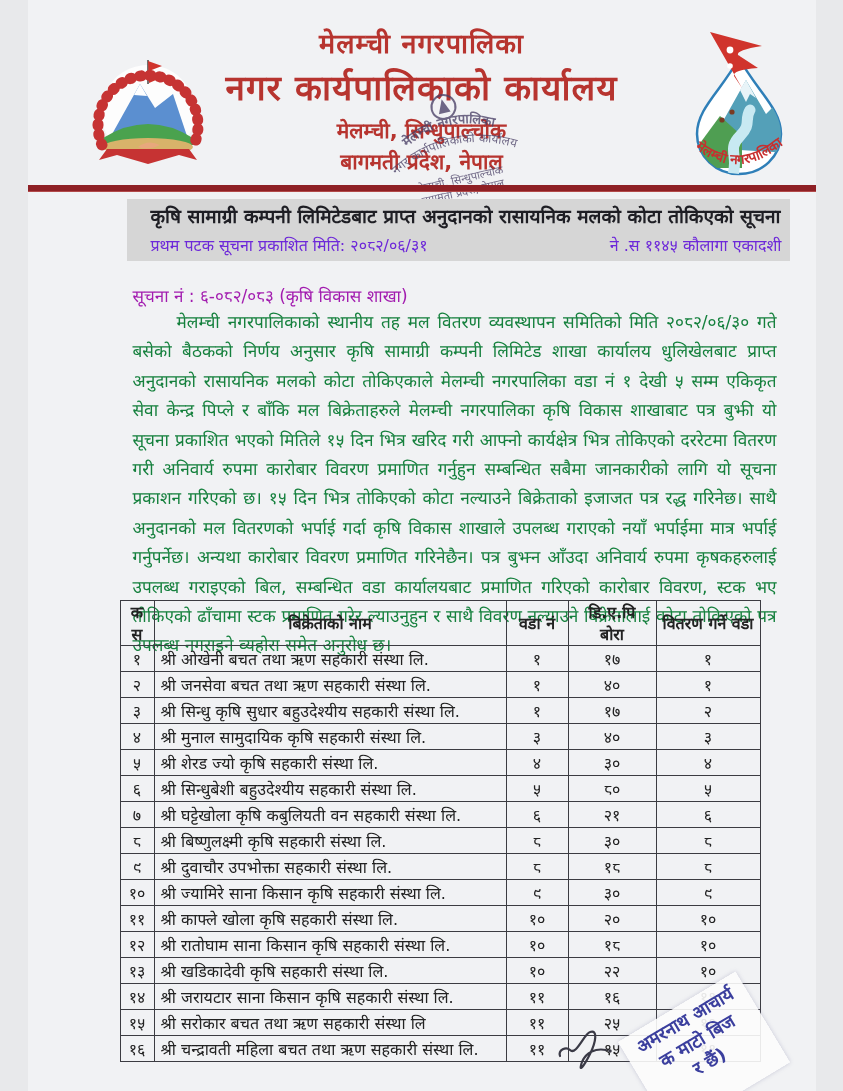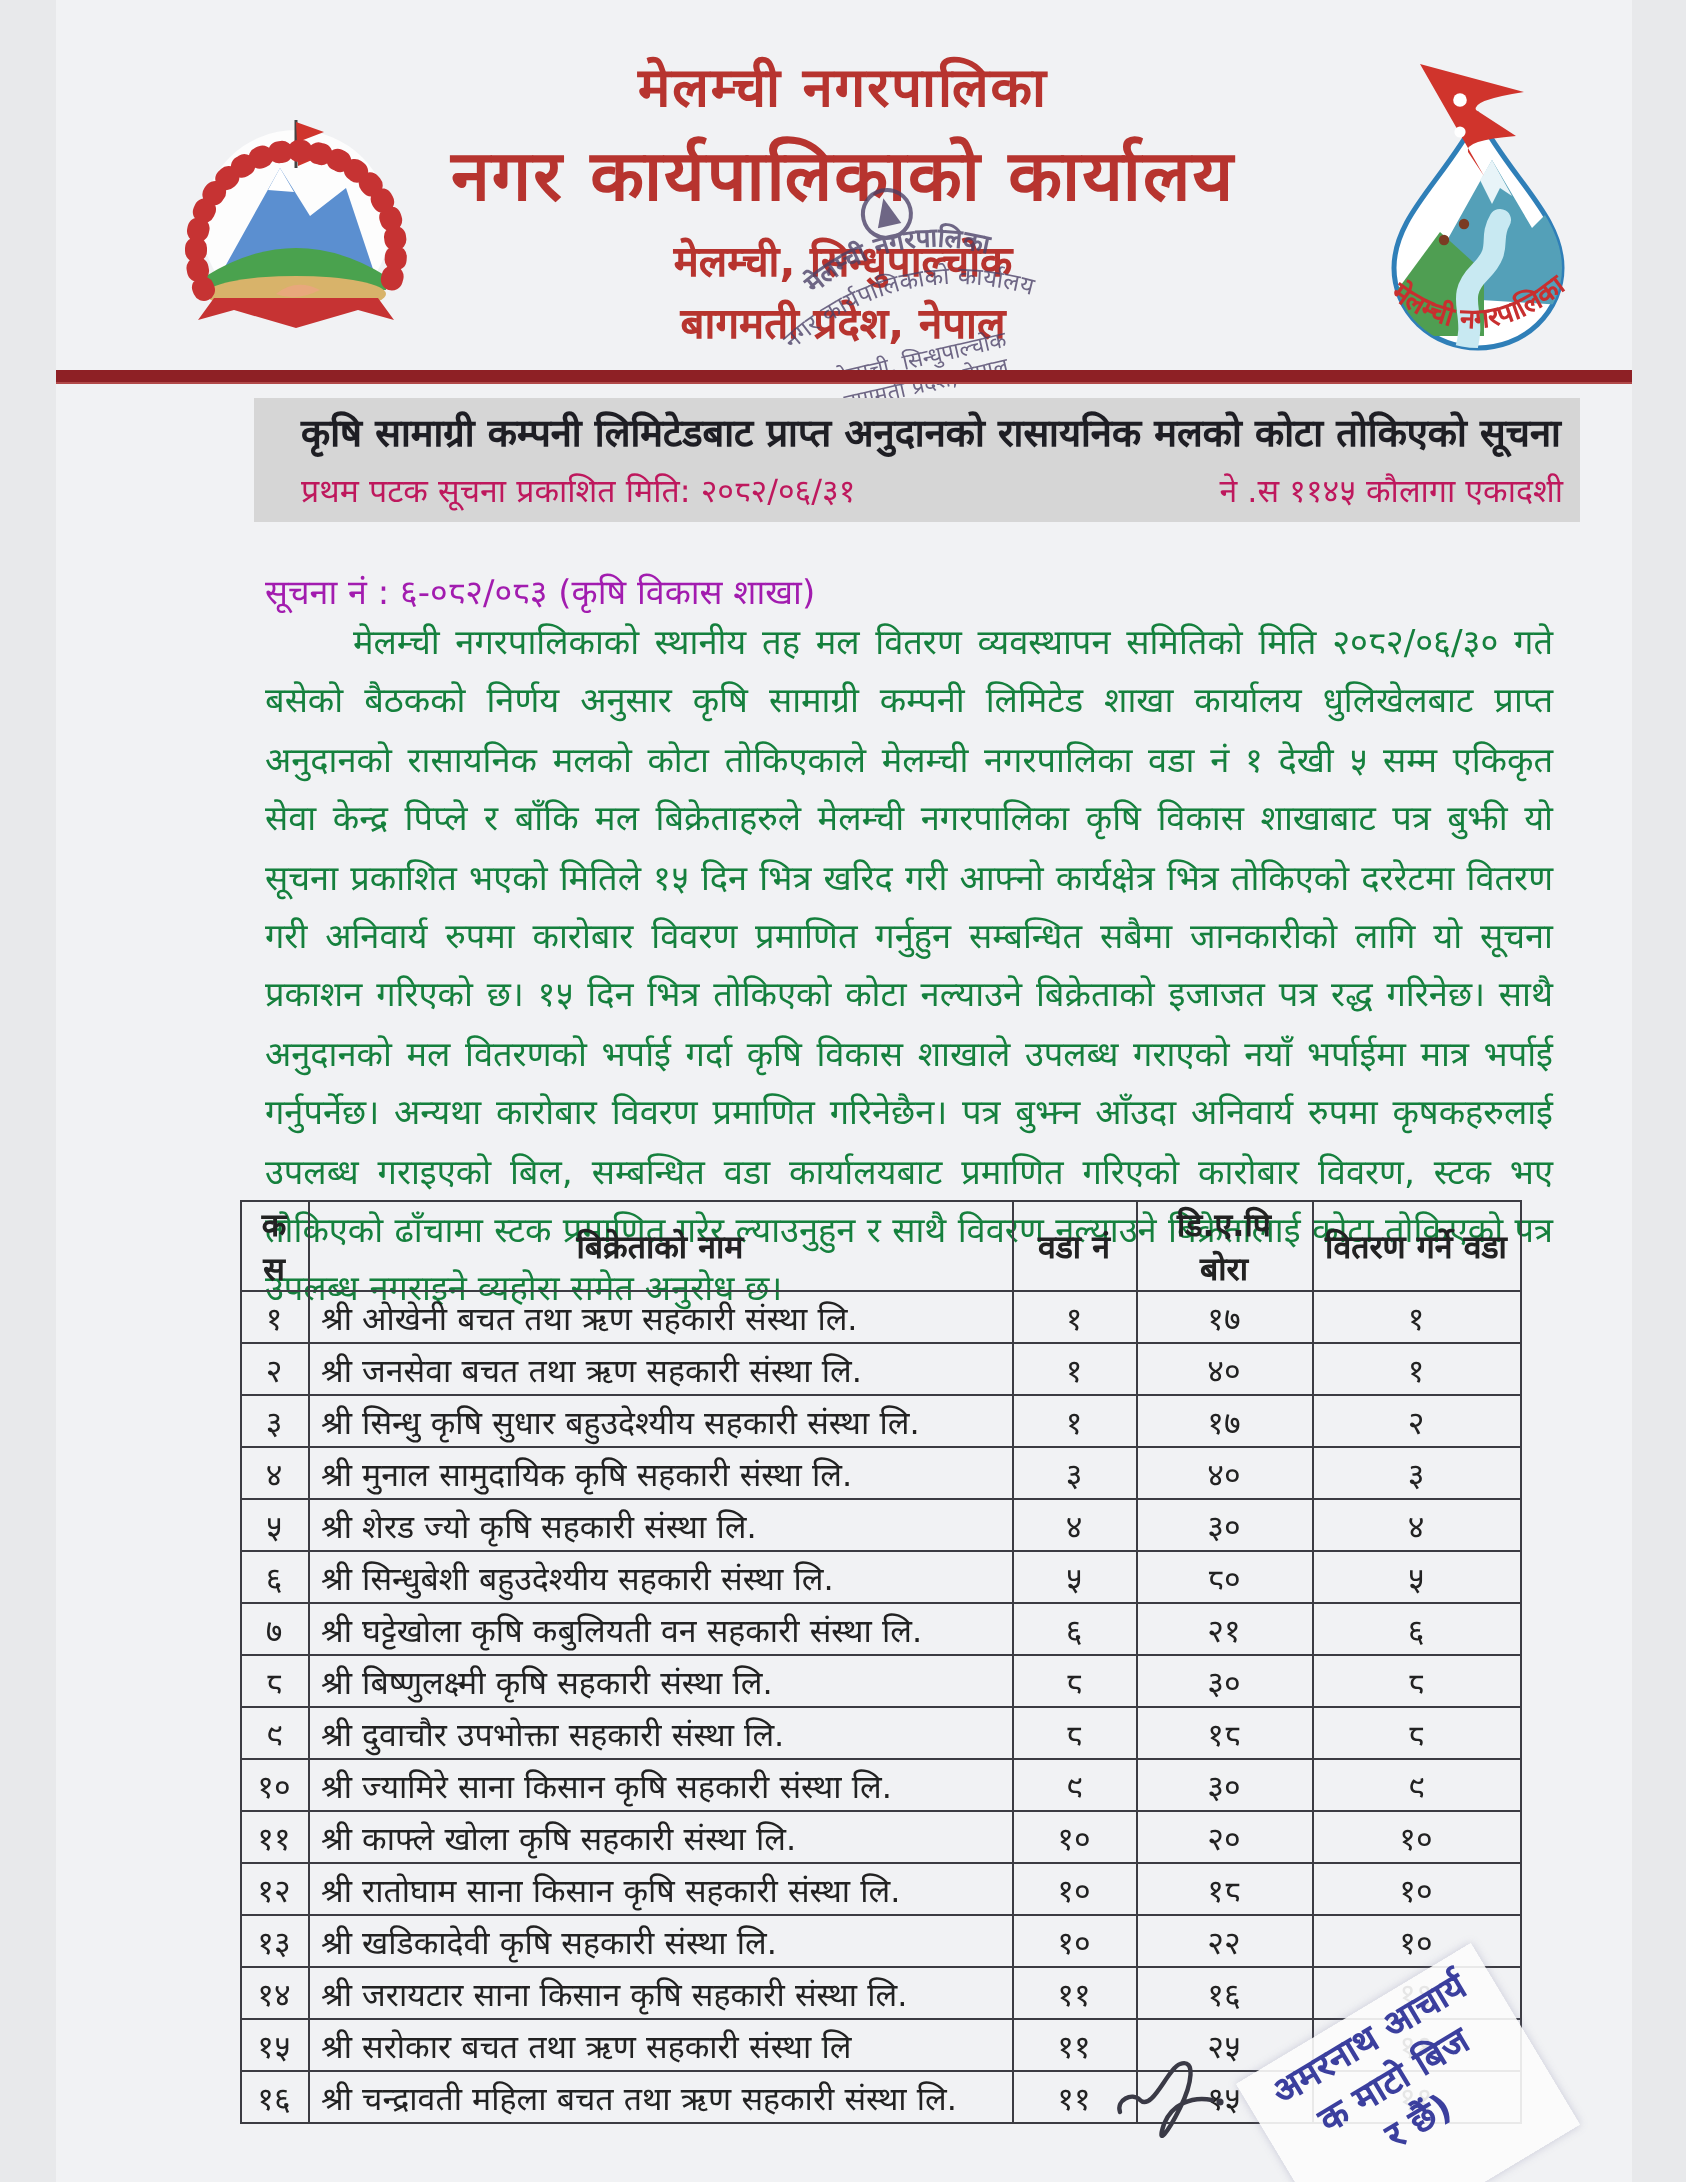--- a/index.html
+++ b/index.html
@@ -16,21 +16,21 @@
   .header .office{font-size:35px;font-weight:700;margin-top:2px;letter-spacing:1px;}
   .header .addr{font-size:21px;font-weight:700;margin-top:6px;}
   .header .prov{font-size:21px;font-weight:700;margin-top:3px;}
   .emblem{position:absolute;left:55px;top:50px;}
   .droplogo{position:absolute;left:642px;top:28px;}
   .header-seal{position:absolute;left:318px;top:88px;pointer-events:none;}
   .red-rule{position:absolute;left:0;top:185px;width:843px;height:6px;background:#8e2025;border-bottom:1px solid #b24a4a;}
   
   .title-bar{position:absolute;left:99px;top:199px;width:663px;background:#d6d6d6;padding:4px 8px 5px 24px;box-sizing:border-box;}
   .title-bar .t1{font-size:19px;font-weight:700;color:#1e1e24;white-space:nowrap;}
-  .title-bar .t2{display:flex;justify-content:space-between;font-size:16px;margin-top:5px;color:#be185d;}
+  .title-bar .t2{display:flex;justify-content:space-between;font-size:16px;margin-top:5px;color:#6d28d9;}
   
   .notice-no{position:absolute;left:105px;top:284px;font-size:17px;color:#a21caf;}
   .body-text{
     position:absolute;left:105px;top:308px;width:644px;
     font-size:17.2px;line-height:29.4px;text-align:justify;text-indent:44px;color:#15803d;margin:0;
   }
   
   table.quota{position:absolute;left:92px;top:600px;border-collapse:collapse;background:transparent;}
   table.quota th,table.quota td{border:1.6px solid #3c3c42;font-size:16px;color:#222;padding:0 6px;}
   table.quota th{height:30px;font-weight:700;}

